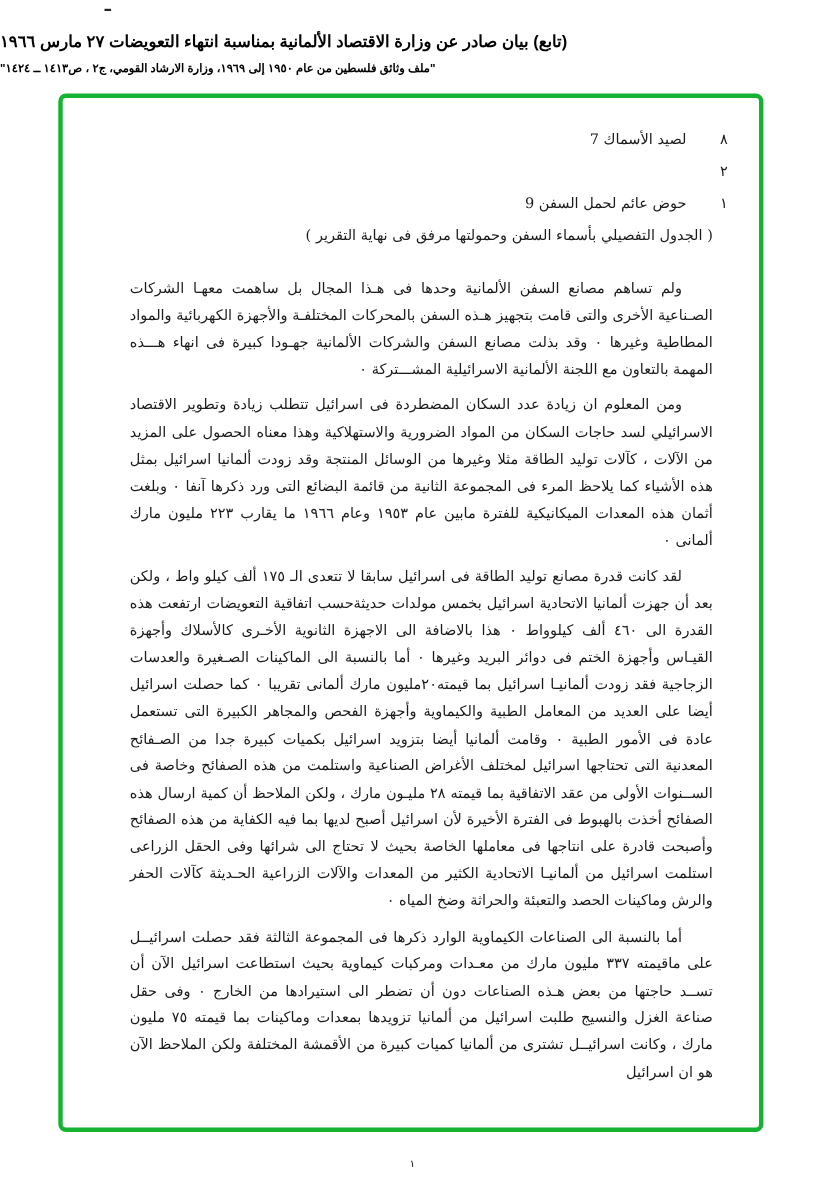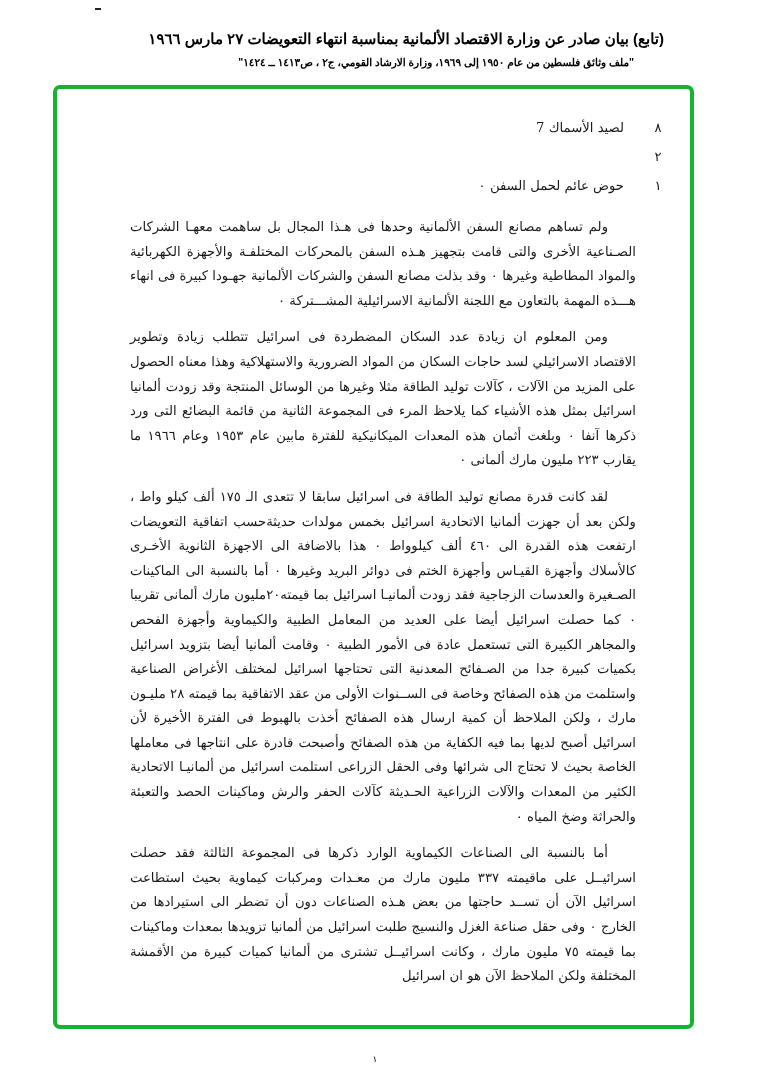--- a/index.html
+++ b/index.html
@@ -21,21 +21,21 @@
       top: 8px;
       width: 6px;
       height: 2px;
       background: #222;
     }
     .doc-header {
       position: absolute;
       left: 0;
       top: 28px;
       width: 704px;
-      text-align: right;
+      text-align: left;
       direction: rtl;
     }
     .doc-title {
       font-family: "Liberation Sans", sans-serif;
       font-weight: bold;
       font-size: 15px;
       line-height: 22px;
       margin: 0;
       padding-right: 40px;
       color: #000;
@@ -90,21 +90,21 @@
     }
     .list-text {
       flex: 0 1 auto;
     }
     .table-note {
       margin: 0 0 0 0;
       padding-right: 0px;
       height: 40px;
     }
     .para {
-      margin: 12px;
+      margin: 0;
       text-indent: 28px;
       text-align-last: right;
     }
     .para + .para, .table-note + .para {
       margin-top: 8px;
     }
     .page-number {
       position: absolute;
       left: 360px;
       top: 1054px;
@@ -131,24 +131,25 @@
   <ul class="list">
     <li class="list-item">
       <span class="list-num">٨</span>
       <span class="list-text">لصيد الأسماك 7</span>
     </li>
     <li class="list-item">
       <span class="list-num">٢</span>
     </li>
     <li class="list-item">
       <span class="list-num">١</span>
-      <span class="list-text">حوض عائم لحمل السفن ٠</span>
+      <span class="list-text">حوض عائم لحمل السفن 9</span>
     </li>
   </ul>
 
+  <p class="table-note">( الجدول التفصيلي بأسماء السفن وحمولتها مرفق فى نهاية التقرير )</p>
 
   <p class="para">ولم تساهم مصانع السفن الألمانية وحدها فى هـذا المجال بل ساهمت معهـا الشركات الصـناعية الأخرى والتى قامت بتجهيز هـذه السفن بالمحركات المختلفـة والأجهزة الكهربائية والمواد المطاطية وغيرها ٠ وقد بذلت مصانع السفن والشركات الألمانية جهـودا كبيرة فى انهاء هـــذه المهمة بالتعاون مع اللجنة الألمانية الاسرائيلية المشـــتركة ٠</p>
   <p class="para">ومن المعلوم ان زيادة عدد السكان المضطردة فى اسرائيل تتطلب زيادة وتطوير الاقتصاد الاسرائيلي لسد حاجات السكان من المواد الضرورية والاستهلاكية وهذا معناه الحصول على المزيد من الآلات ، كآلات توليد الطاقة مثلا وغيرها من الوسائل المنتجة وقد زودت ألمانيا اسرائيل بمثل هذه الأشياء كما يلاحظ المرء فى المجموعة الثانية من قائمة البضائع التى ورد ذكرها آنفا ٠ وبلغت أثمان هذه المعدات الميكانيكية للفترة مابين عام ١٩٥٣ وعام ١٩٦٦ ما يقارب ٢٢٣ مليون مارك ألمانى ٠</p>
   <p class="para">لقد كانت قدرة مصانع توليد الطاقة فى اسرائيل سابقا لا تتعدى الـ ١٧٥ ألف كيلو واط ، ولكن بعد أن جهزت ألمانيا الاتحادية اسرائيل بخمس مولدات حديثةحسب اتفاقية التعويضات ارتفعت هذه القدرة الى ٤٦٠ ألف كيلوواط ٠ هذا بالاضافة الى الاجهزة الثانوية الأخـرى كالأسلاك وأجهزة القيـاس وأجهزة الختم فى دوائر البريد وغيرها ٠ أما بالنسبة الى الماكينات الصـغيرة والعدسات الزجاجية فقد زودت ألمانيـا اسرائيل بما قيمته٢٠مليون مارك ألمانى تقريبا ٠ كما حصلت اسرائيل أيضا على العديد من المعامل الطبية والكيماوية وأجهزة الفحص والمجاهر الكبيرة التى تستعمل عادة فى الأمور الطبية ٠ وقامت ألمانيا أيضا بتزويد اسرائيل بكميات كبيرة جدا من الصـفائح المعدنية التى تحتاجها اسرائيل لمختلف الأغراض الصناعية واستلمت من هذه الصفائح وخاصة فى الســنوات الأولى من عقد الاتفاقية بما قيمته ٢٨ مليـون مارك ، ولكن الملاحظ أن كمية ارسال هذه الصفائح أخذت بالهبوط فى الفترة الأخيرة لأن اسرائيل أصبح لديها بما فيه الكفاية من هذه الصفائح وأصبحت قادرة على انتاجها فى معاملها الخاصة بحيث لا تحتاج الى شرائها وفى الحقل الزراعى استلمت اسرائيل من ألمانيـا الاتحادية الكثير من المعدات والآلات الزراعية الحـديثة كآلات الحفر والرش وماكينات الحصد والتعبئة والحراثة وضخ المياه ٠</p>
   <p class="para">أما بالنسبة الى الصناعات الكيماوية الوارد ذكرها فى المجموعة الثالثة فقد حصلت اسرائيــل على ماقيمته ٣٣٧ مليون مارك من معـدات ومركبات كيماوية بحيث استطاعت اسرائيل الآن أن تســد حاجتها من بعض هـذه الصناعات دون أن تضطر الى استيرادها من الخارج ٠ وفى حقل صناعة الغزل والنسيج طلبت اسرائيل من ألمانيا تزويدها بمعدات وماكينات بما قيمته ٧٥ مليون مارك ، وكانت اسرائيــل تشترى من ألمانيا كميات كبيرة من الأقمشة المختلفة ولكن الملاحظ الآن هو ان اسرائيل</p>
 </main>
 
 <div class="page-number">١</div>
 
 </body></html>

